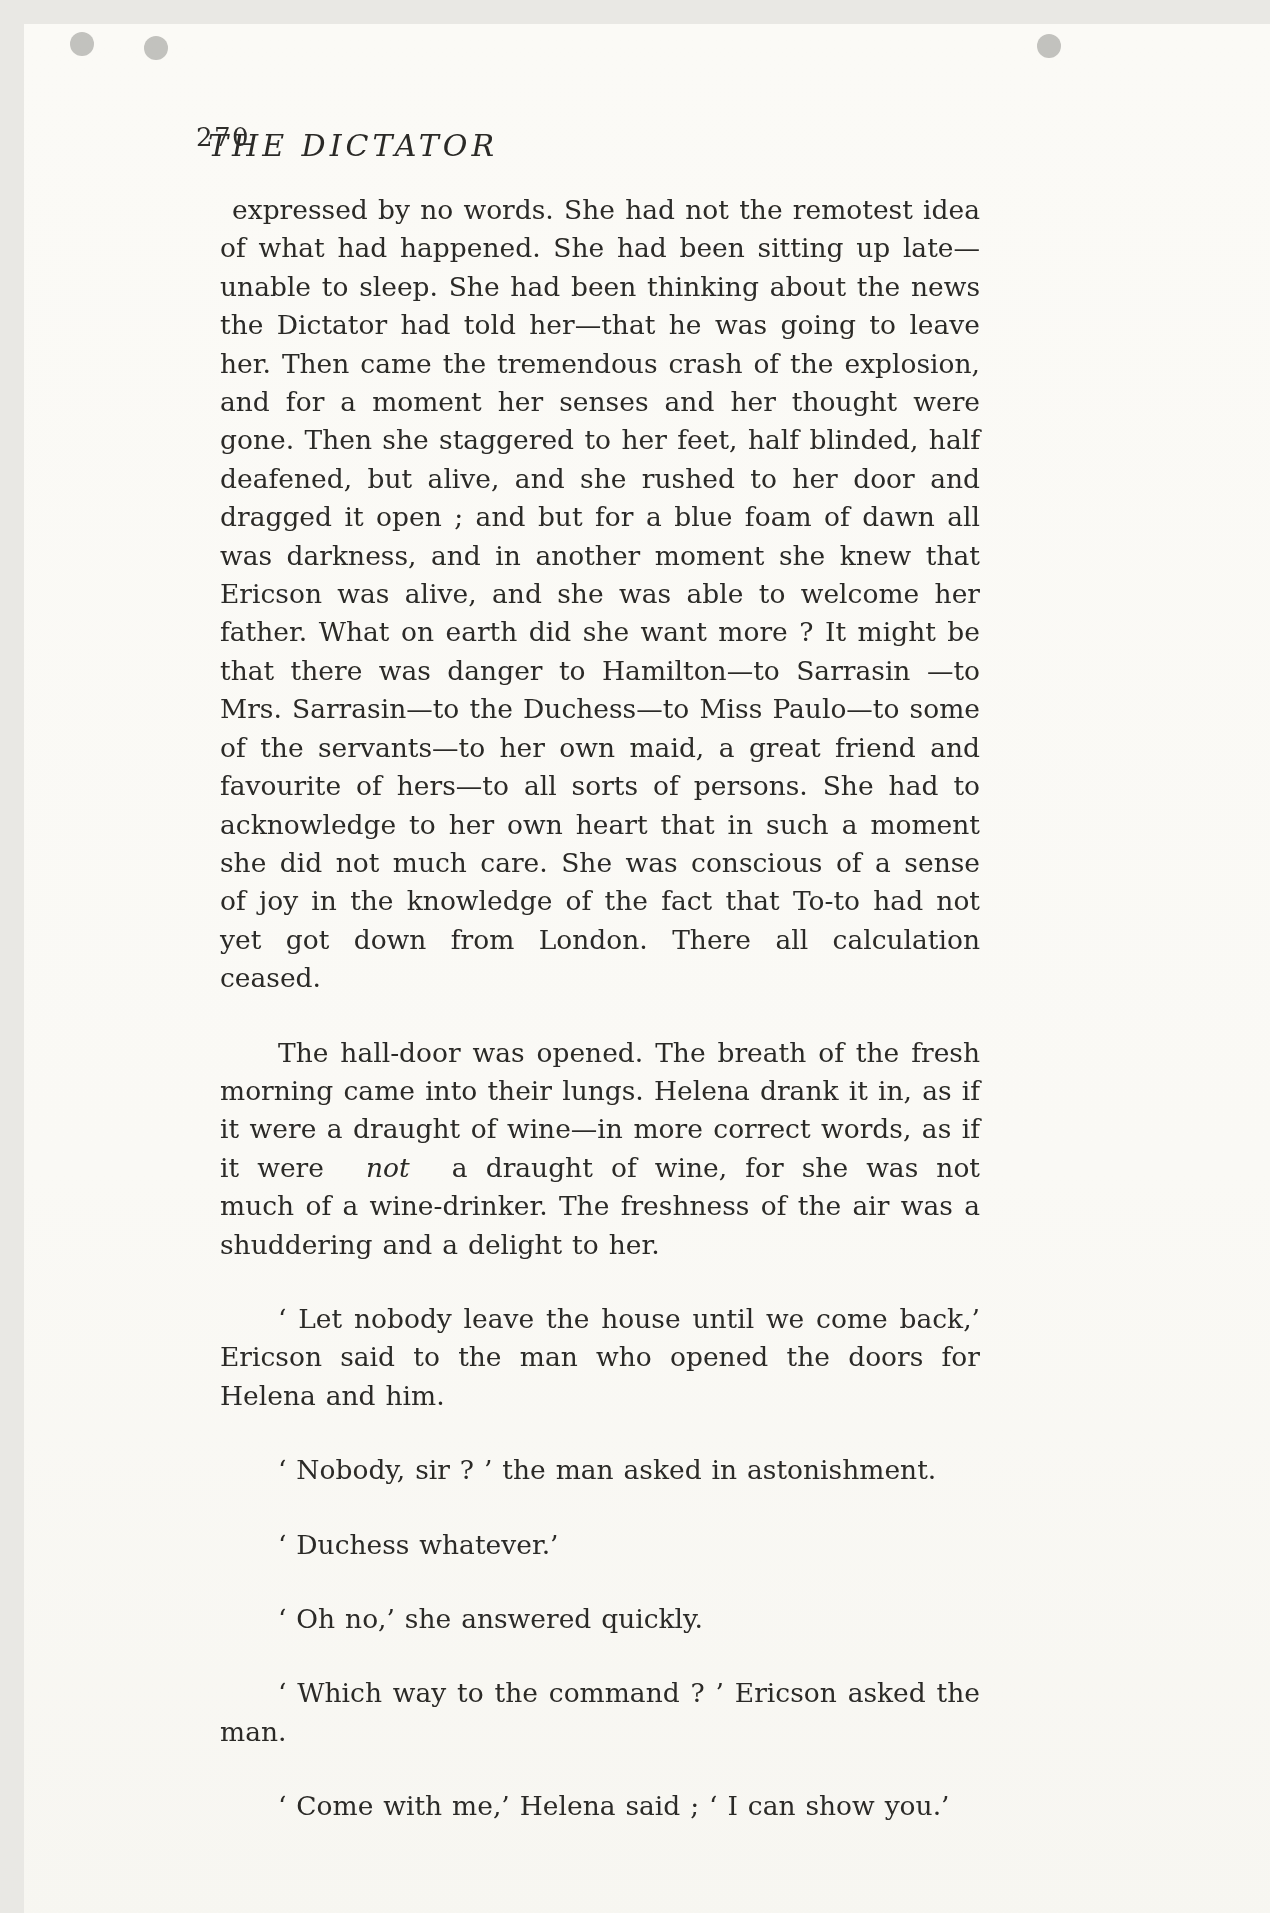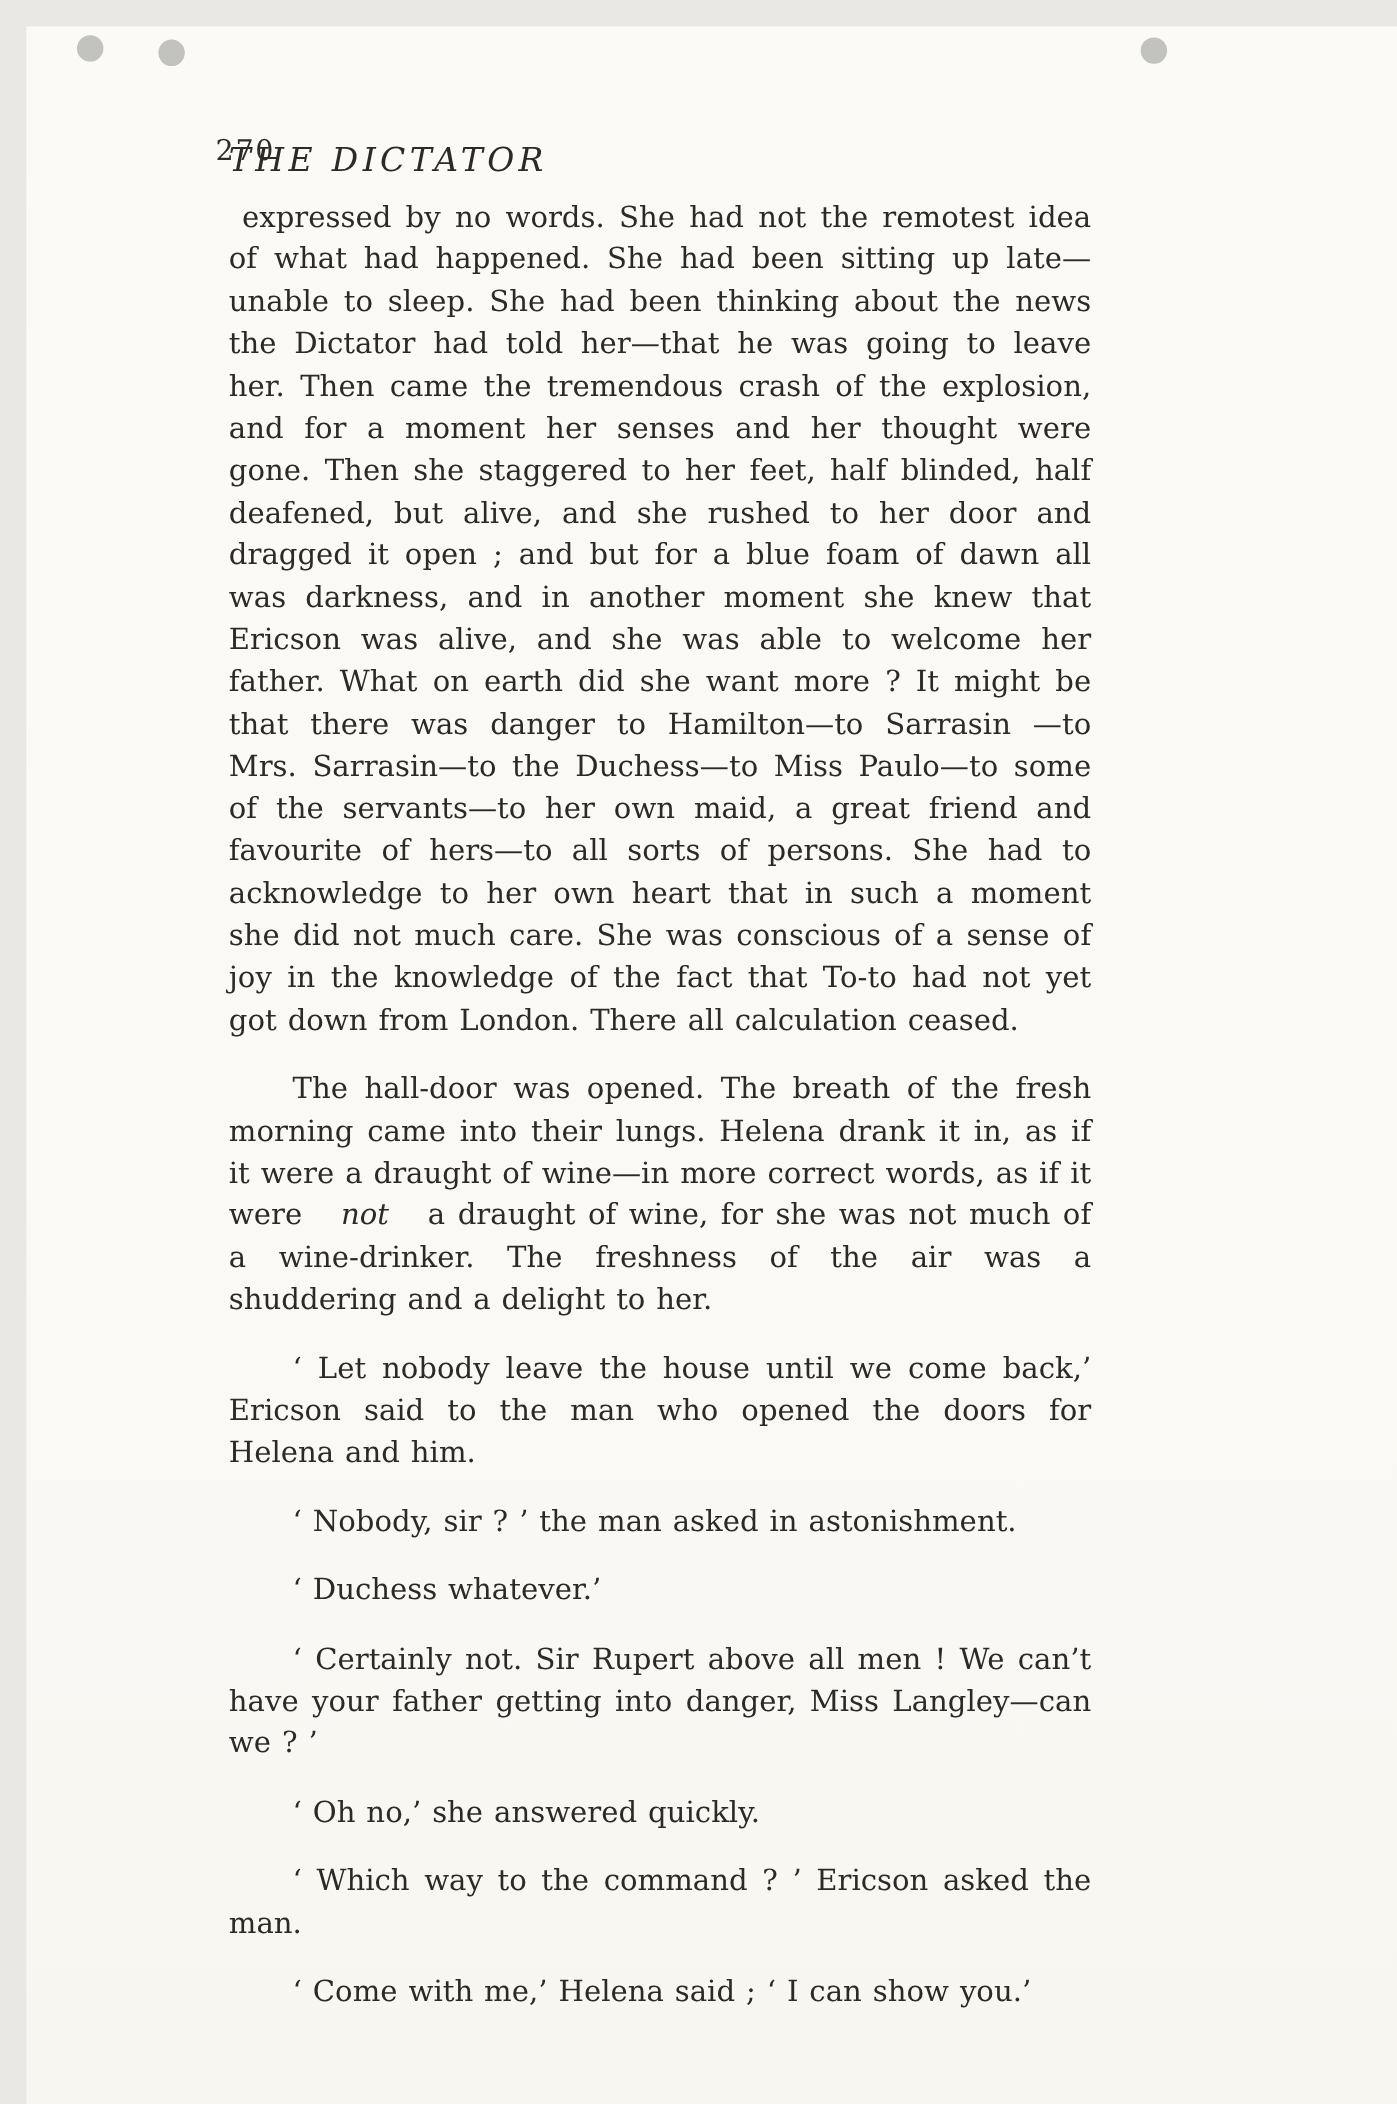--- a/index.html
+++ b/index.html
@@ -51,21 +51,21 @@
     position: absolute;
     top: 131px;
     left: 160px;
     width: 832px;
     font-size: 26.5px;
     line-height: 38.4px;
     text-align: justify;
     color: #2b2a27;
     word-spacing: 1.5px;
   }
-  .para { margin: 0; }
+  .para { margin: 12px; }
   .para.indent { text-indent: 46px; }
   .it { font-style: italic; }
 </style>
 </head>
 <body>
 
 <div class="sheet">
   <span class="speck s1"></span>
   <span class="speck s2"></span>
   <span class="speck s3"></span>
@@ -74,18 +74,17 @@
     <span class="page-number">270</span>
     <span class="running-title">THE DICTATOR</span>
   </header>
 
   <main class="body-text">
       <p class="para"><span>expressed by no words.  She had not the remotest idea of what had happened.  She had been sitting up late—unable to sleep.  She had been thinking about the news the Dictator had told her—that he was going to leave her.  Then came the tremendous crash of the explosion, and for a moment her senses and her thought were gone.  Then she staggered to her feet, half blinded, half deafened, but alive, and she rushed to her door and dragged it open ; and but for a blue foam of dawn all was darkness, and in another moment she knew that Ericson was alive, and she was able to welcome her father.  What on earth did she want more ?  It might be that there was danger to Hamilton—to Sarrasin —to Mrs. Sarrasin—to the Duchess—to Miss Paulo—to some of the servants—to her own maid, a great friend and favourite of hers—to all sorts of persons.  She had to acknowledge to her own heart that in such a moment she did not much care.  She was conscious of a sense of joy in the knowledge of the fact that To-to had not yet got down from London.  There all calculation ceased.</span></p>
       <p class="para indent"><span>The hall-door was opened.  The breath of the fresh morning came into their lungs.  Helena drank it in, as if it were a draught of wine—in more correct words, as if it were </span><span class="it">not</span><span> a draught of wine, for she was not much of a wine-drinker.  The freshness of the air was a shuddering and a delight to her.</span></p>
       <p class="para indent"><span>‘ Let nobody leave the house until we come back,’ Ericson said to the man who opened the doors for Helena and him.</span></p>
       <p class="para indent"><span>‘ Nobody, sir ? ’ the man asked in astonishment.</span></p>
       <p class="para indent"><span>‘ Duchess whatever.’</span></p>
-      <p class="para indent"><span>‘ Certainly not.  Sir Rupert above all men !  We can’t have your father getting into danger, Miss Langley—can we ? ’</span></p>
       <p class="para indent"><span>‘ Oh no,’ she answered quickly.</span></p>
       <p class="para indent"><span>‘ Which way to the command ? ’ Ericson asked the man.</span></p>
       <p class="para indent"><span>‘ Come with me,’ Helena said ; ‘ I can show you.’</span></p>
     </main>
 </div>
 
 </body></html>

